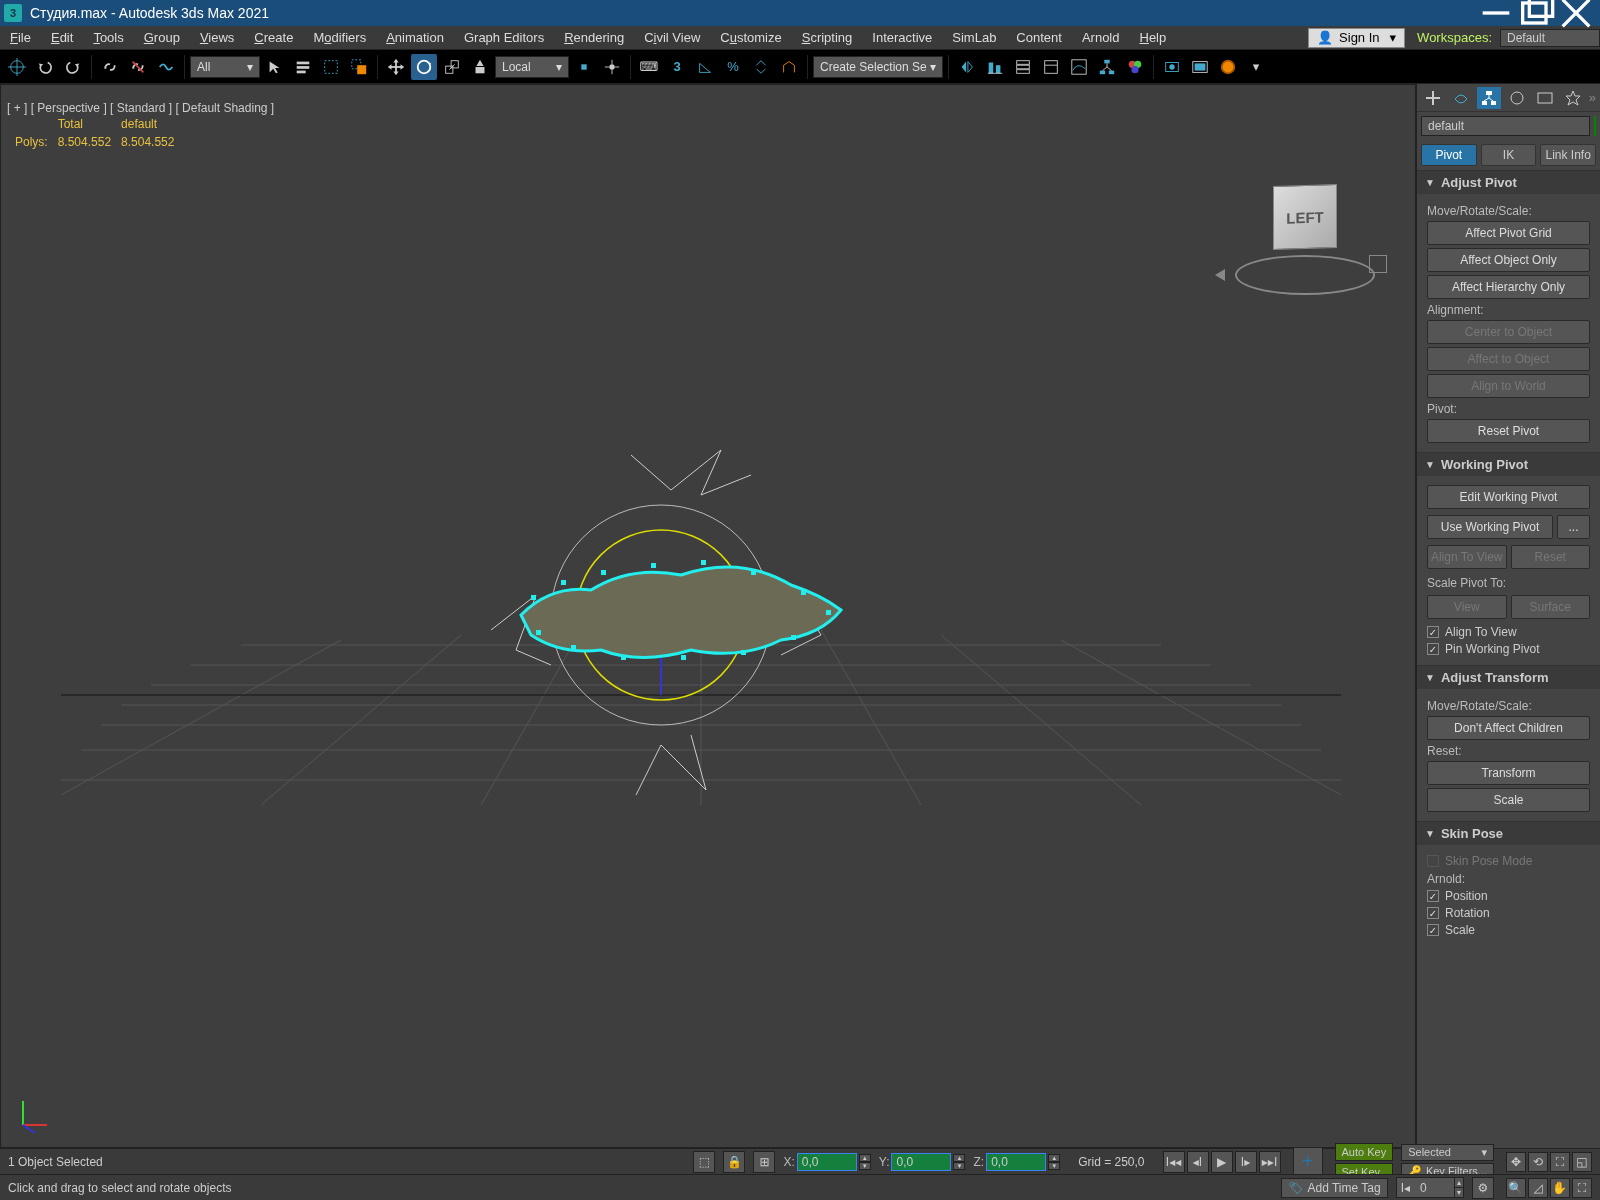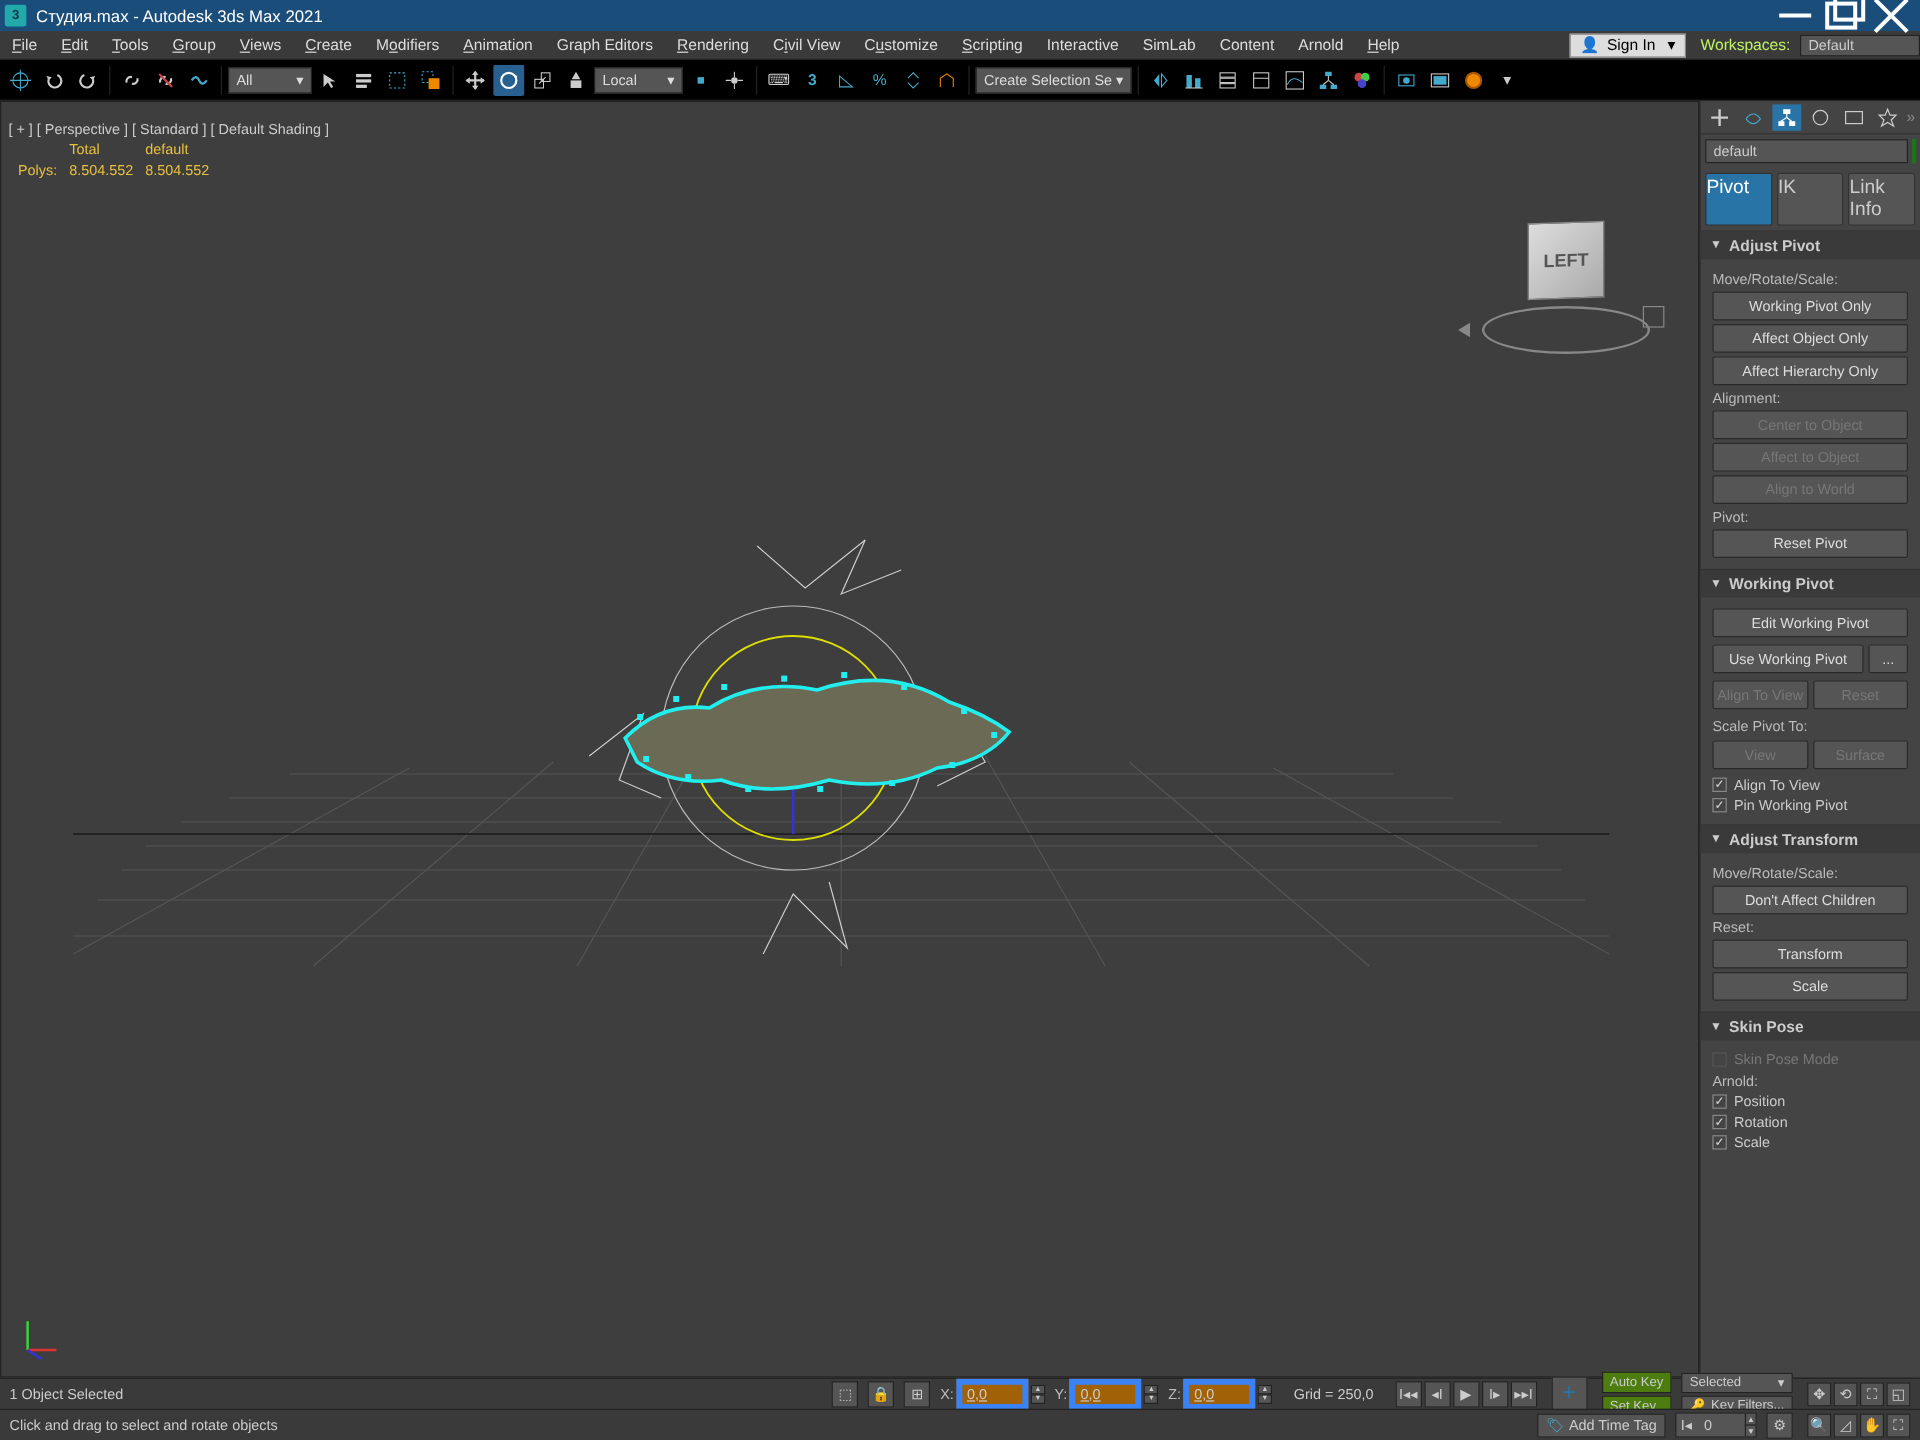--- a/index.html
+++ b/index.html
@@ -47,42 +47,42 @@
 .axiswidget { position:absolute; left:14px; bottom:14px; width:40px; height:40px; }
 
 
 .rightpanel { width:184px; background:#444; border-left:1px solid #222; display:flex; flex-direction:column; }
 .rp-tabs { height:28px; display:flex; align-items:center; padding:0 4px; gap:4px; border-bottom:1px solid #333; }
 .rp-tab { width:24px; height:22px; display:flex; align-items:center; justify-content:center; cursor:pointer; }
 .rp-search { padding:4px; display:flex; }
 .rp-search input { flex:1; background:#555; border:1px solid #222; color:#ccc; padding:2px 6px; font-size:12px; height:20px; }
 .rp-search .sw { width:18px; height:20px; background:#0c0; margin-left:4px; border:1px solid #080; }
 .rp-subtabs { display:flex; padding:4px; gap:4px; }
-.rp-subtab { flex:1; background:#555; border:1px solid #333; padding:3px 0; font-size:16px; cursor:pointer; border-radius:2px; }
+.rp-subtab { flex:1; background:#555; border:1px solid #333; text-align:center; padding:3px 0; font-size:12px; cursor:pointer; border-radius:2px; }
 .rp-subtab.active { background:#2874a6; color:#fff; }
 
 .rollout { border-top:1px solid #333; }
 .rollout-hdr { background:#3a3a3a; padding:4px 8px; font-size:13px; font-weight:600; display:flex; align-items:center; cursor:pointer; }
 .rollout-hdr .chev { margin-right:6px; font-size:10px; }
 .rollout-body { padding:6px 10px; font-size:12px; }
 .rollout-body .lbl { color:#bbb; margin:4px 0 2px; font-size:12px; }
 .pbtn { display:block; width:100%; background:#555; border:1px solid #2a2a2a; color:#ddd; text-align:center; padding:4px 0; margin:3px 0; font-size:12px; cursor:pointer; border-radius:2px; }
 .pbtn.disabled { color:#777; }
 .chk { display:flex; align-items:center; margin:3px 0; font-size:12px; }
 .chk .box { width:12px; height:12px; border:1px solid #888; margin-right:6px; display:flex; align-items:center; justify-content:center; font-size:10px; color:#ddd; }
 .btnrow { display:flex; gap:4px; }
 .btnrow .pbtn { flex:1; }
 
 
 .timeline { position:absolute; left:0; right:0; bottom:26px; height:26px; background:#3a3a3a; display:flex; align-items:center; padding:0 8px; gap:8px; border-top:1px solid #222; font-size:12px; }
 .timeline .selinfo { flex:0 0 auto; color:#ccc; }
 .timeline .spacer { flex:1; }
 .coord { display:flex; align-items:center; gap:2px; }
 .coord .clbl { color:#bbb; }
-.coord .cval { background:#a16207; border:5px solid #3b82f6; padding:1px 4px; min-width:60px; display:inline-block;text-decoration:underline; }
+.coord .cval { background:#15803d; border:1px solid #3b82f6; padding:1px 4px; min-width:60px; display:inline-block; }
 .coord .spin { width:12px; display:flex; flex-direction:column; }
 .coord .spin div { height:8px; background:#555; border:1px solid #222; font-size:7px; text-align:center; line-height:6px; }
 .playctrl { display:flex; gap:2px; }
 .playbtn { width:22px; height:22px; background:#555; border:1px solid #222; display:flex; align-items:center; justify-content:center; cursor:pointer; }
 .bigplus { width:30px; height:30px; background:#555; border:1px solid #222; display:flex; align-items:center; justify-content:center; font-size:20px; color:#2874a6; margin:0 4px; }
 .akbtn { background:#4d7c0f; border:1px solid #222; padding:2px 6px; font-size:11px; }
 .tldd { background:#555; border:1px solid #222; padding:1px 6px; font-size:11px; min-width:80px; display:flex; }
 .endic { display:flex; gap:2px; margin-left:4px; }
 .endic div { width:20px; height:20px; }
 
@@ -530,21 +530,21 @@
       <div class="rp-subtab">Link Info</div>
     </div>
 
     <div class="rollout">
       <div class="rollout-hdr">
           <span class="chev">▼</span>
           <span>Adjust Pivot</span>
         </div>
       <div class="rollout-body">
         <div class="lbl">Move/Rotate/Scale:</div>
-        <button class="pbtn">Working Pivot Only</button>
+        <button class="pbtn">Affect Pivot Grid</button>
         <button class="pbtn">Affect Object Only</button>
         <button class="pbtn">Affect Hierarchy Only</button>
         <div class="lbl">Alignment:</div>
         <button class="pbtn disabled">Center to Object</button>
         <button class="pbtn disabled">Affect to Object</button>
         <button class="pbtn disabled">Align to World</button>
         <div class="lbl">Pivot:</div>
         <button class="pbtn">Reset Pivot</button>
       </div>
     </div>

